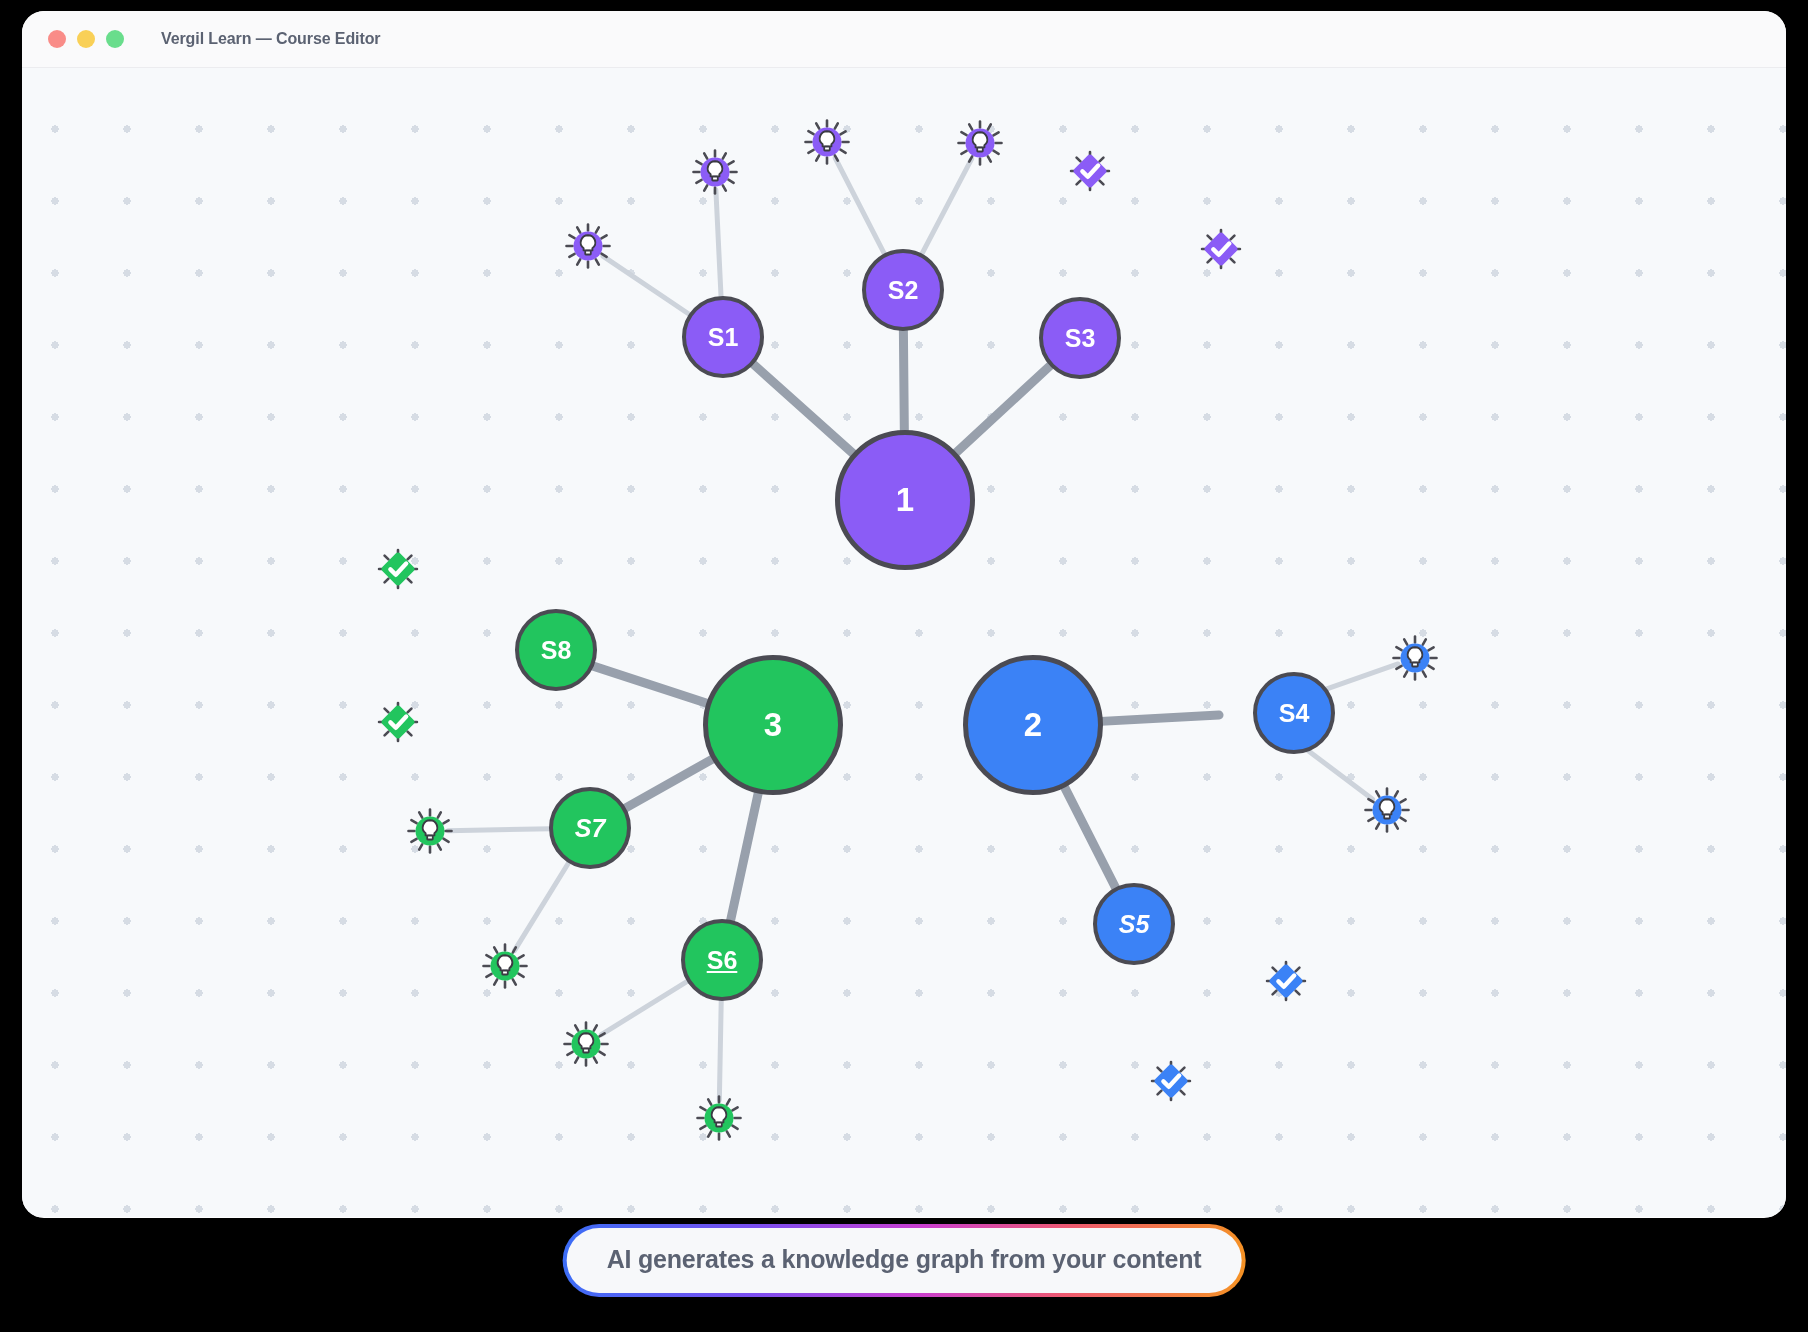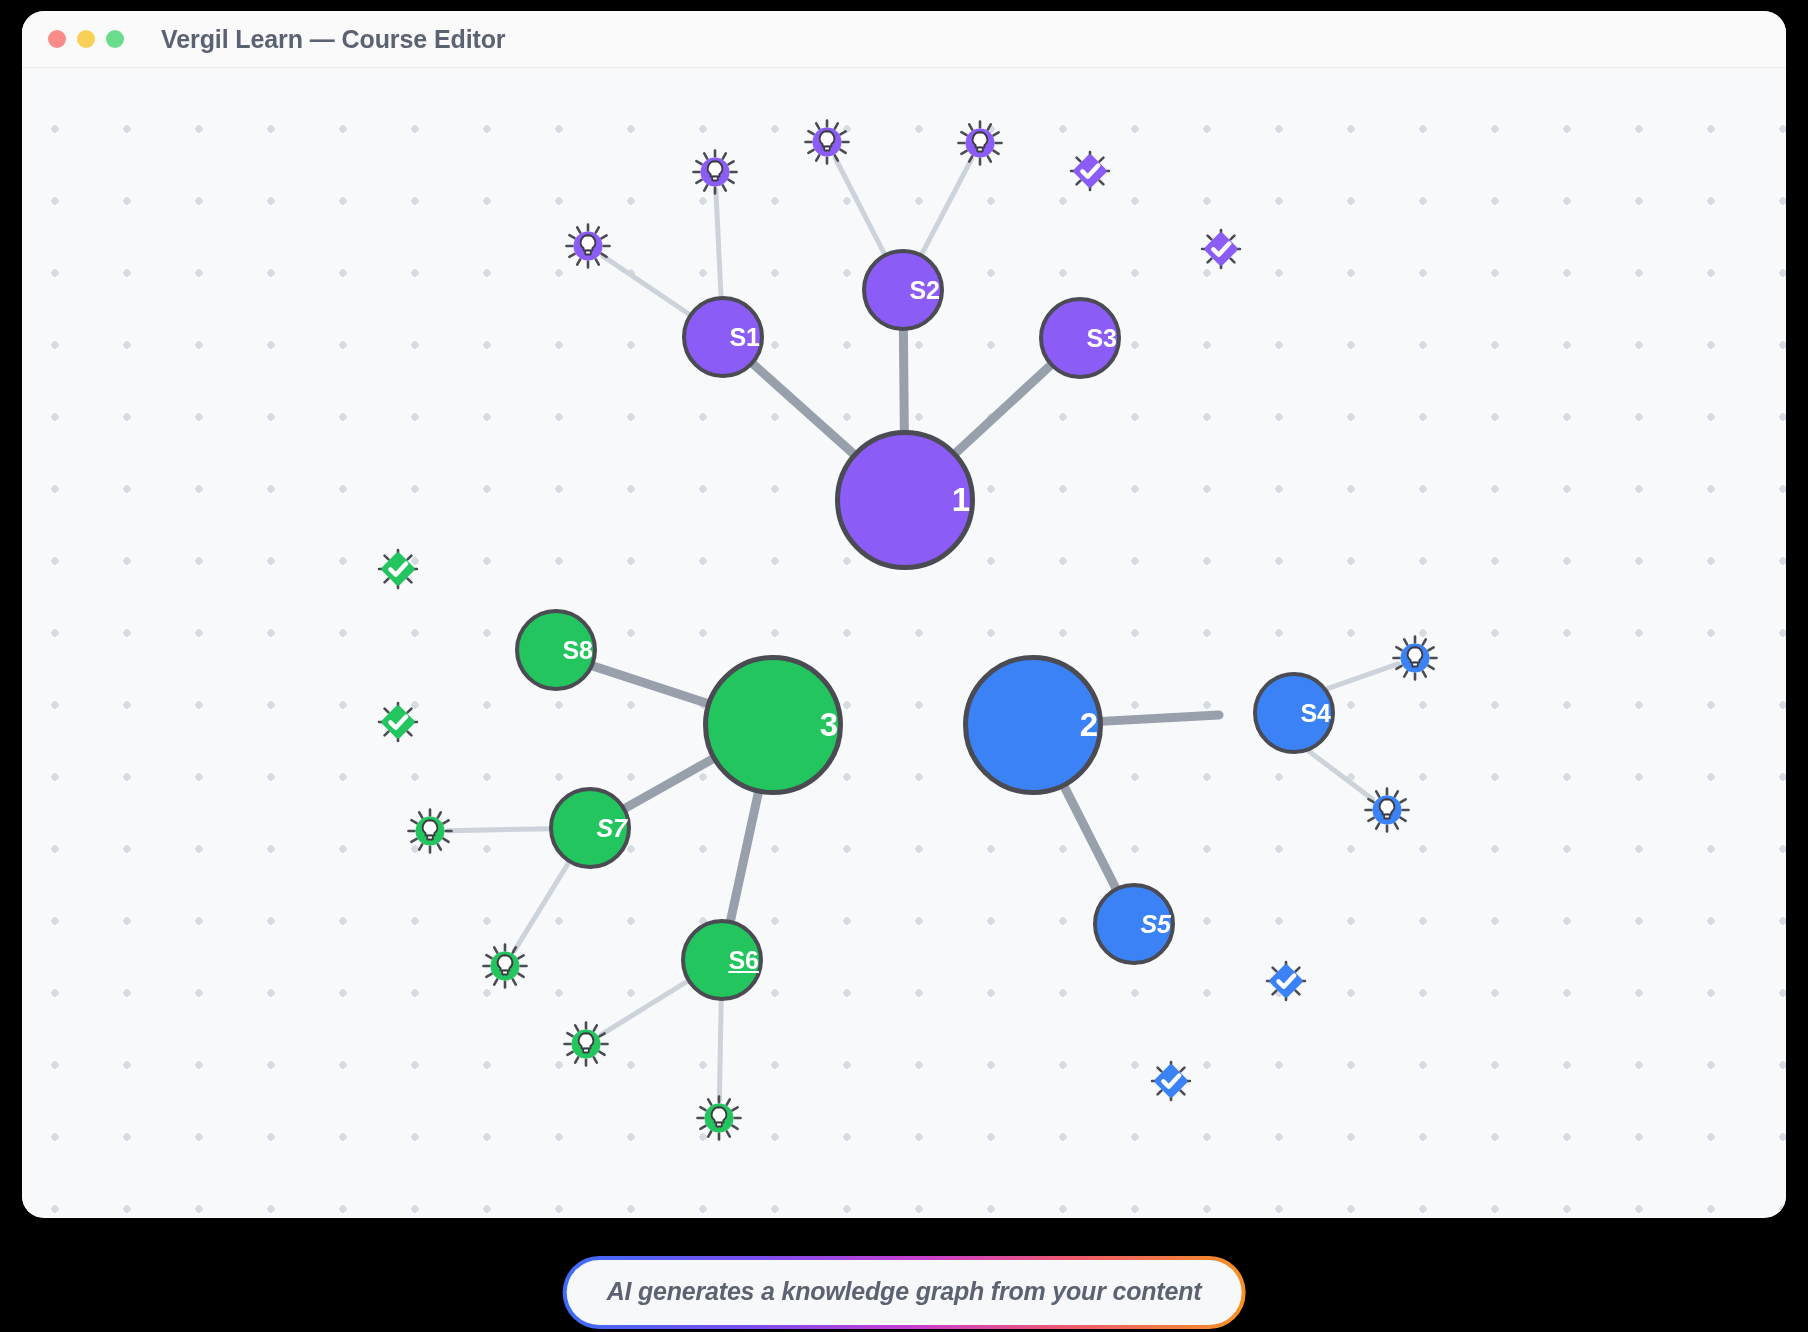--- a/index.html
+++ b/index.html
@@ -51,21 +51,21 @@
     width: 18px;
     height: 18px;
     border-radius: 50%;
   }
   .dot-close  { background: #f98c88; }
   .dot-min    { background: #f9d057; }
   .dot-max    { background: #69dd8c; }
 
   .win-title {
     margin-left: 37px;
-    font-size: 25px;
+    font-size: 16px;
     font-weight: bold;
     color: #5b6272;
     letter-spacing: -0.1px;
   }
 
   
   .canvas {
     position: relative;
     width: 100%;
     height: 1149px;
@@ -82,21 +82,21 @@
     width: 100%;
     height: 100%;
   }
 
   
   .node {
     position: absolute;
     border-radius: 50%;
     display: flex;
     align-items: center;
-    justify-content: flex-end;
+    justify-content: center;
     color: #ffffff;
     font-weight: bold;
     transform: translate(-50%, -50%);
     box-sizing: border-box;
   }
   .node-main {
     width: 140px; height: 140px;
     font-size: 33px;
     border: 5px solid #4b4b53;
   }
@@ -115,26 +115,25 @@
     width: 46px;
     height: 46px;
     transform: translate(-50%, -50%);
   }
   .leaf svg { width: 100%; height: 100%; display: block; }
 
   
   .caption-wrap {
     position: absolute;
     left: 50%;
-    top: 1256px;
+    top: 1224px;
     transform: translateX(-50%);
     padding: 4px;
     border-radius: 40px;
     background: linear-gradient(95deg, #3b6ef6 0%, #7a4ef0 28%, #c93fd0 52%, #ee5a6f 74%, #f59323 100%);
-    font-style: italic;
   }
   .caption {
     background: #f7f8fa;
     border-radius: 36px;
     padding: 17px 40px 19px;
     font-size: 25px;
     font-weight: bold;
     color: #5b6272;
     white-space: nowrap;
     letter-spacing: -0.2px;

